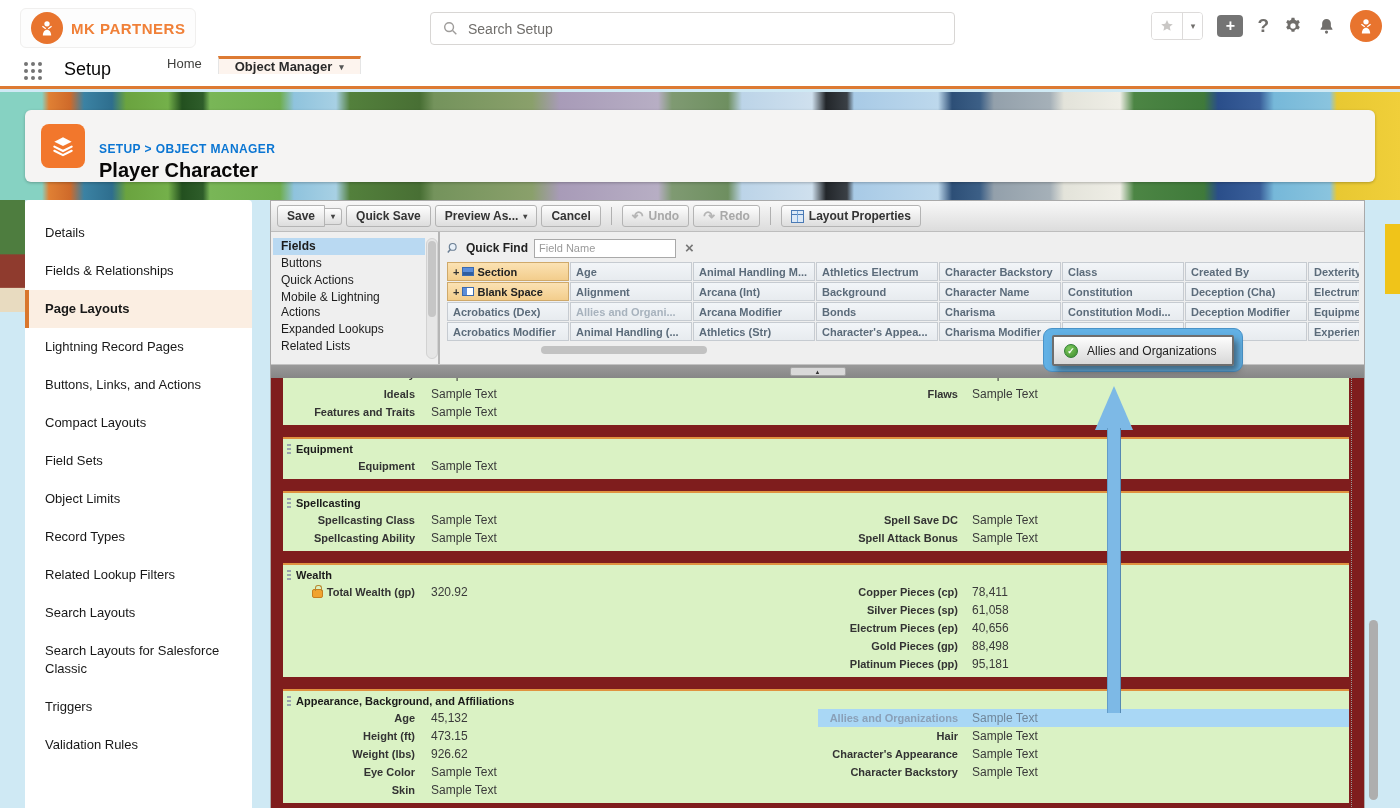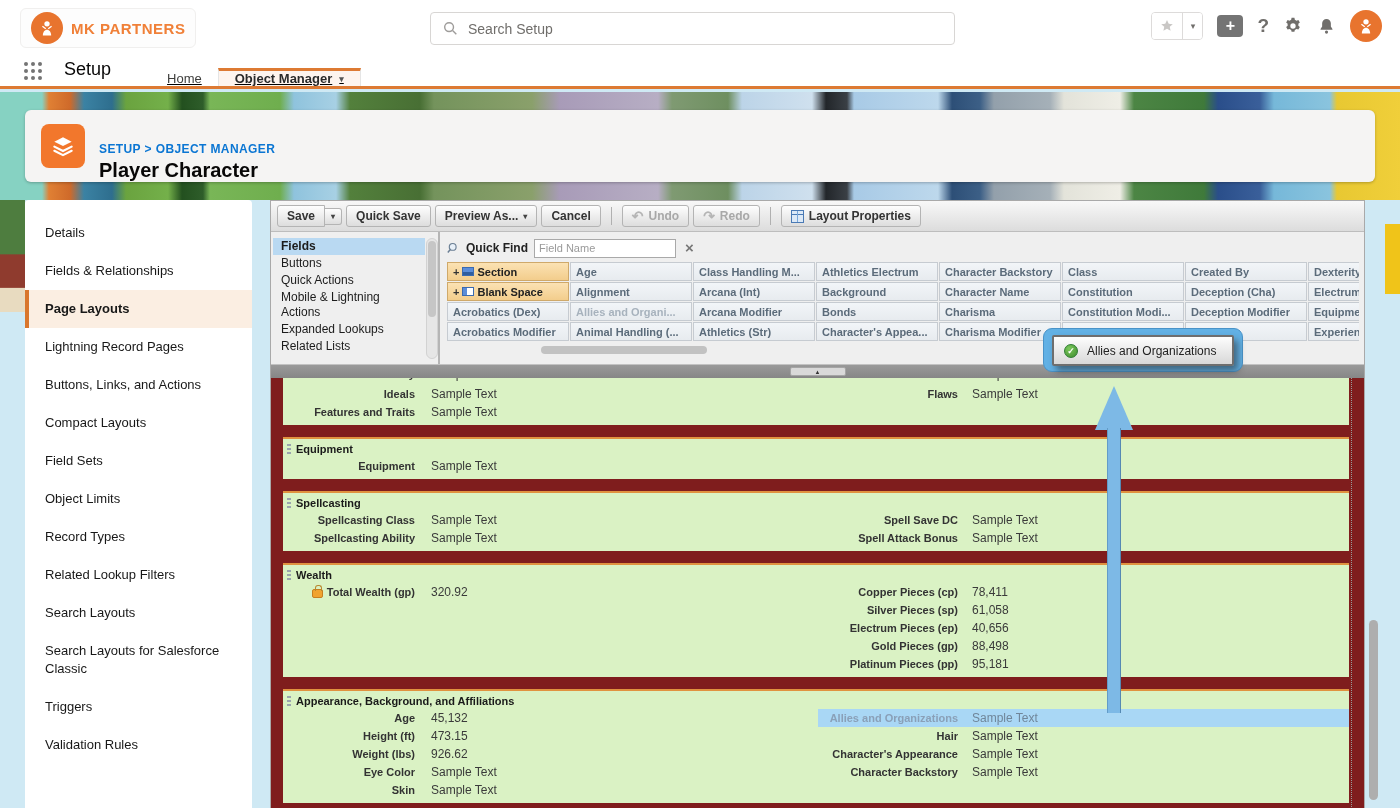--- a/index.html
+++ b/index.html
@@ -21,21 +21,21 @@
   .fav-caret { width:20px; height:26px; display:flex; align-items:center; justify-content:center; background:#fff; border-left:1px solid #dddbda; color:#706e6b; font-size:9px; }
   .plusbox { width:26px; height:22px; border-radius:4px; background:#747474; color:#fff; font-size:16px; font-weight:bold; display:flex; align-items:center; justify-content:center; line-height:1; }
   .helpq { color:#706e6b; font-size:19px; font-weight:bold; }
   .avatar { width:32px; height:32px; border-radius:50%; background:#e8742e; display:flex; align-items:center; justify-content:center; }
 
   
   .snav { position:absolute; left:0; top:56px; width:1400px; height:33px; background:#fff; border-bottom:3px solid #dd7a33; z-index:30; display:flex; align-items:stretch; }
   .waffle { width:20px; height:20px; margin:6px 10px 0 24px; display:grid; grid-template-columns:repeat(3,4px); grid-template-rows:repeat(3,4px); gap:3px; }
   .waffle i { background:#747474; border-radius:50%; }
   .app-label { font-size:18px; color:#080707; margin:3px 40px 0 10px; }
-  .navtabs { display:flex; align-items:flex-end;text-decoration:underline; }
+  .navtabs { display:flex; align-items:flex-start; }
   .tab { display:flex; align-items:center; gap:7px; padding:0 16px; font-size:13px; color:#3e3e3c; cursor:pointer; }
   .tab.active { border-top:3px solid #dd7a33; border-left:1px solid #e5e5e5; border-right:1px solid #e5e5e5; background:#fdf4ee; font-weight:bold; color:#2a2a2a; }
   .tab-caret { font-size:9px; color:#555; }
 
   
   .banner { position:absolute; left:0; top:92px; width:1400px; height:108px; z-index:5;
     background:linear-gradient(90deg,#86d2c2 0%,#86d2c2 3%,#e08034 3.5%,#cf6a2a 5%,#3b82a3 6%,#2e6e8e 8%,#6aa33f 9%,#74b04a 12%,#23501f 13%,#2e5d2a 14.5%,#79b657 15%,#6fae4e 20%,#8fc3dd 21%,#a7d0e4 24%,#53803c 25%,#486f34 30%,#74935c 31%,#8aa06b 38%,#a89bb8 40%,#b7aec4 47%,#7f9a72 48%,#6e8f60 52%,#bcd4e8 53%,#cfe0ee 58%,#22262a 59%,#3a3f45 60.5%,#a8cae6 61%,#bdd8ec 67%,#2d4f77 68%,#3c5f86 70%,#93a0ab 71%,#a5b0b8 75%,#e3e3da 76%,#efeee6 80%,#4c8544 81%,#3f7a3a 86%,#2a4e8a 87%,#3a5f9a 90%,#76b8d9 91%,#8ac4de 95%,#e8c832 95.5%,#f0cf3a 100%); }
   .banner-left-ext { position:absolute; left:0; top:200px; width:25px; height:112px; z-index:4;
     background:linear-gradient(180deg,#4e7d3f 0%,#4e7d3f 48%,#8f3b2e 49%,#8f3b2e 78%,#e8dbc0 79%,#e8dbc0 100%); }
   .banner-yellow { position:absolute; left:1385px; top:224px; width:15px; height:70px; background:#f0c419; z-index:4; }
@@ -337,21 +337,21 @@
             </div>
             <div class="fg-cell dimmed">
               <span>Allies and Organi...</span>
             </div>
             <div class="fg-cell">
               <span>Animal Handling (...</span>
             </div>
           </div>
           <div class="fg-col">
             <div class="fg-cell">
-              <span>Class Handling M...</span>
+              <span>Animal Handling M...</span>
             </div>
             <div class="fg-cell">
               <span>Arcana (Int)</span>
             </div>
             <div class="fg-cell">
               <span>Arcana Modifier</span>
             </div>
             <div class="fg-cell">
               <span>Athletics (Str)</span>
             </div>

